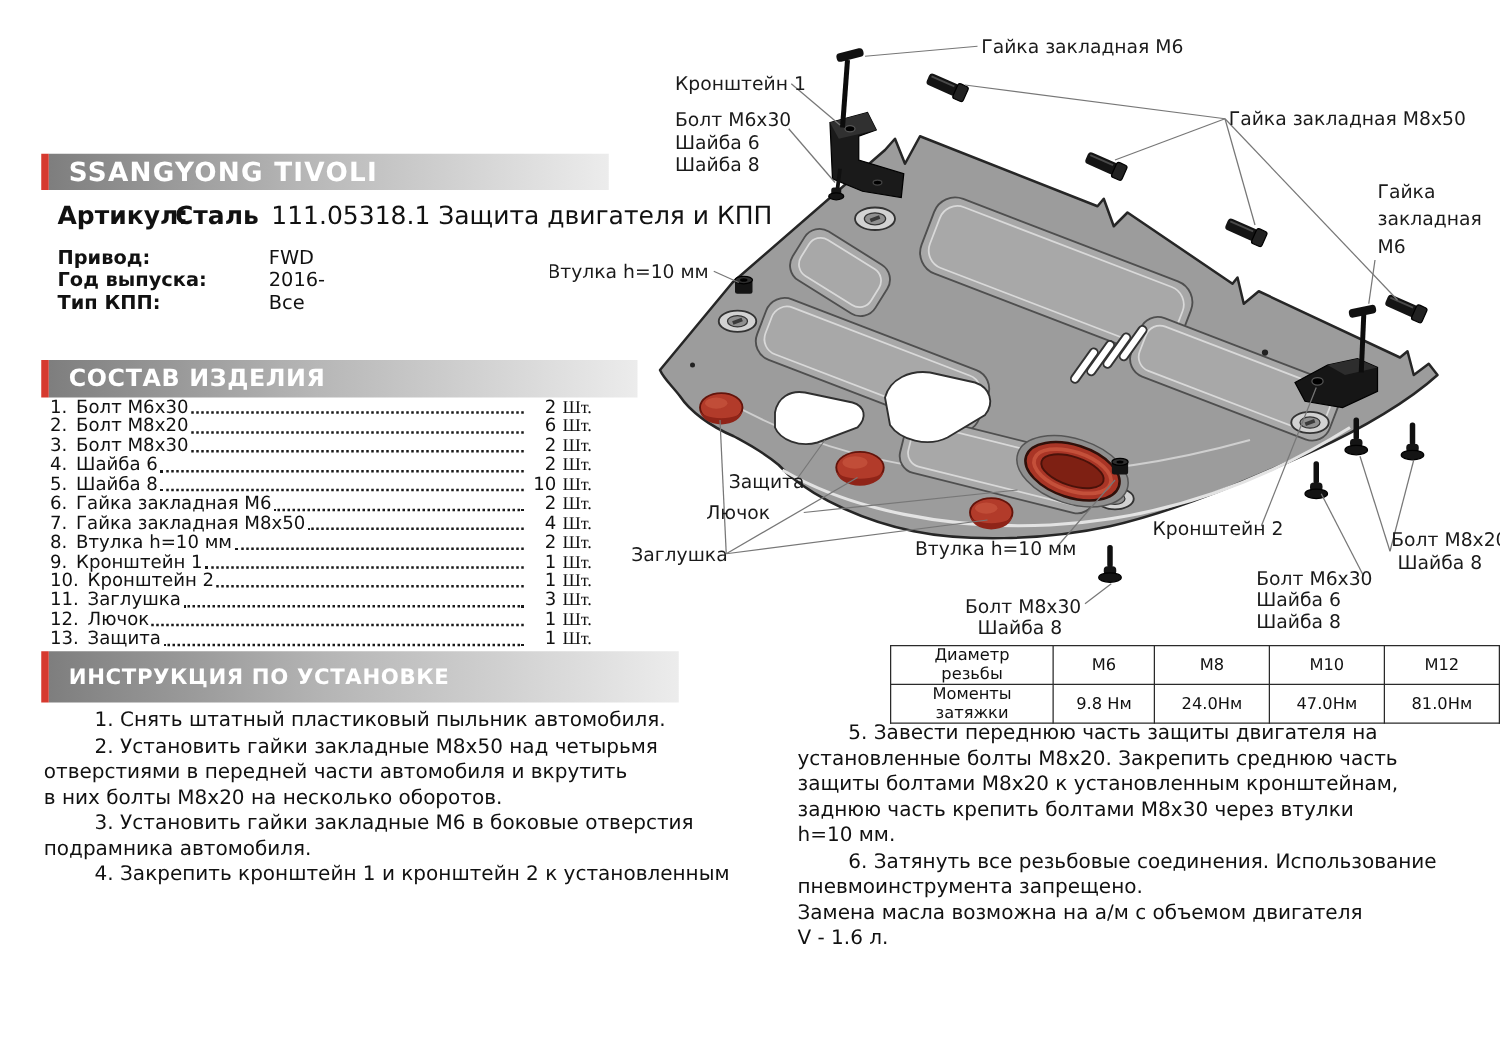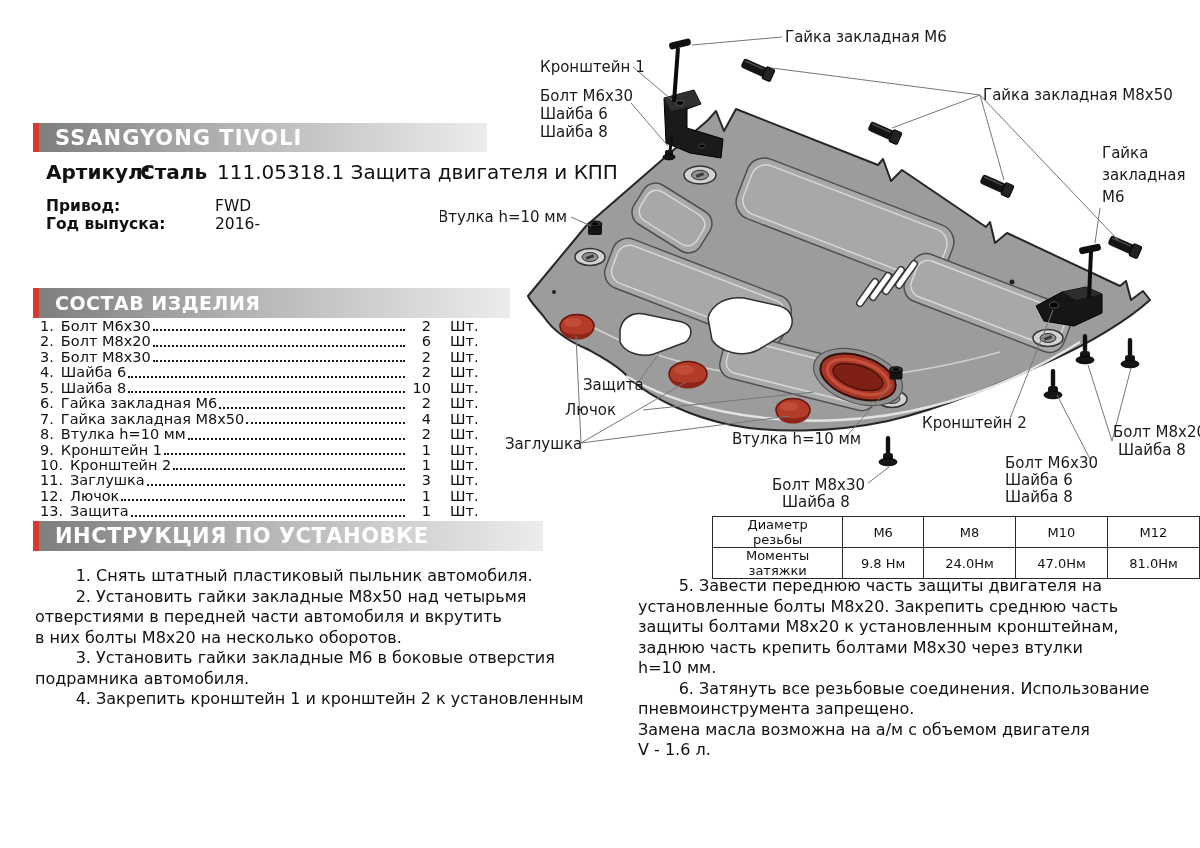--- a/index.html
+++ b/index.html
@@ -17,39 +17,39 @@
     overflow:hidden;
   }
   .hbar{
     position:absolute;display:flex;align-items:center;
     background:linear-gradient(to right,#7e7e7e 0%,#b6b6b6 45%,#ececec 100%);
     border-left:6px solid var(--accent_red);
     color:#fff;font-weight:bold;padding-left:16px;box-sizing:border-box;
   }
   #bar-title{left:33px;top:123px;width:454px;height:29px;font-size:21px;letter-spacing:1px;}
   #bar-parts{left:33px;top:288px;width:477px;height:30px;font-size:19px;letter-spacing:.5px;}
-  #bar-instr{left:33px;top:521px;width:510px;height:30px;font-size:21px;letter-spacing:.5px;}
+  #bar-instr{left:33px;top:521px;width:510px;height:41px;font-size:17px;letter-spacing:.5px;}
 
   #artikul{position:absolute;left:46px;top:160px;height:18px;font-size:20px;white-space:nowrap;}
   #artikul .lbl{font-weight:bold;}
   #artikul .mat{font-weight:bold;position:absolute;left:94px;}
   #artikul .val{position:absolute;left:171px;font-weight:normal;}
 
   #specs{position:absolute;left:46px;top:197px;width:380px;}
   .spec-row{display:flex;height:18px;font-size:15.5px;white-space:nowrap;}
   .spec-row .s-lbl{font-weight:bold;width:169px;flex:none;}
   .spec-row .s-val{font-weight:normal;}
 
   #parts-list{position:absolute;left:40px;top:319px;width:444px;}
   .part-row{display:flex;height:15.45px;font-size:14.5px;line-height:15px;white-space:nowrap;}
   .p-num{flex:none;margin-right:7px;}
   .p-name{flex:none;}
   .p-leader{flex:1;min-width:8px;border-bottom:2px dotted #1a1a1a;align-self:flex-end;margin:0 2px 3px 2px;}
   .p-qty{flex:none;width:24px;text-align:right;}
-  .p-unit{flex:none;margin-left:19px;width:34px;}
+  .p-unit{flex:none;margin-left:5px;width:34px;font-family:Liberation Serif, serif;}
 
   .instr{position:absolute;font-size:16px;line-height:20.5px;}
   #instr-left{left:35px;top:566px;width:600px;}
   #instr-right{left:638px;top:576px;width:560px;}
   .instr-line{white-space:pre;}
 
   #torque{position:absolute;left:712px;top:516px;border-collapse:collapse;background:#fff;}
   #torque td{border:1px solid #2a2a2a;font-size:13px;text-align:center;height:18px;padding:0 13px;}
   #torque td.tlabel{width:130px;}
   #torque td.tval{width:76px;}
@@ -77,20 +77,24 @@
       <span class="s-lbl">Привод:</span>
       <span class="s-val">FWD</span>
     </div>
 
     <div class="spec-row">
       <span class="s-lbl">Год выпуска:</span>
       <span class="s-val">2016-</span>
     </div>
 
 
+    <div class="spec-row">
+      <span class="s-lbl">Тип КПП:</span>
+      <span class="s-val">Все</span>
+    </div>
   </div>
 
 <div id="bar-parts" class="hbar">
   <span>СОСТАВ ИЗДЕЛИЯ</span>
 </div>
 
 <div id="parts-list">
 
     <div class="part-row">
       <span class="p-num">1.</span>

